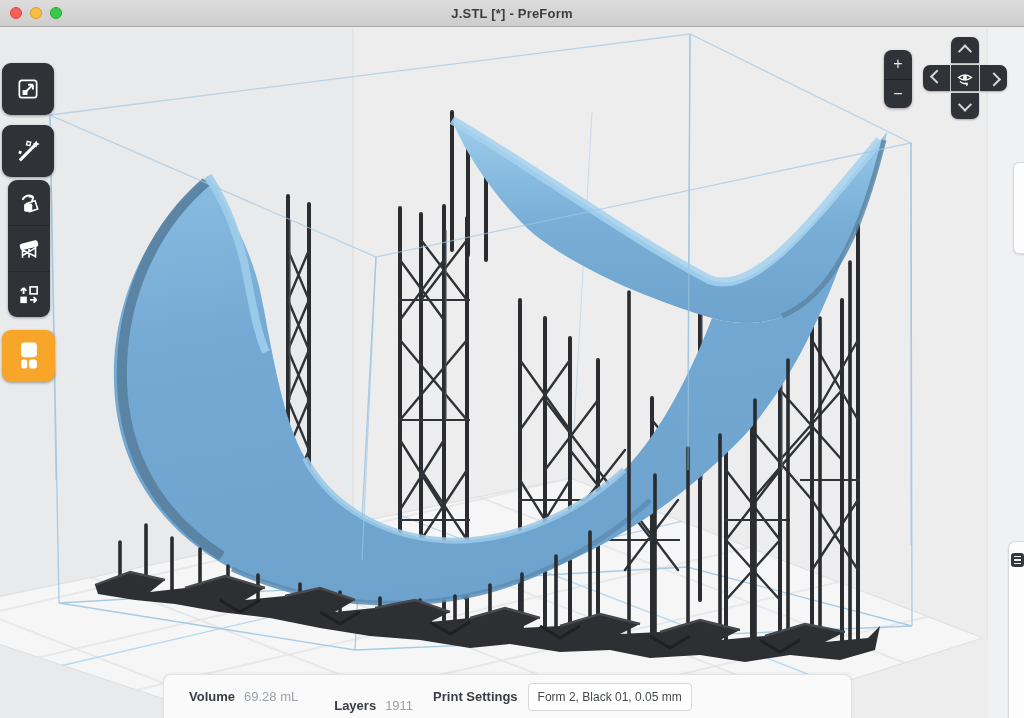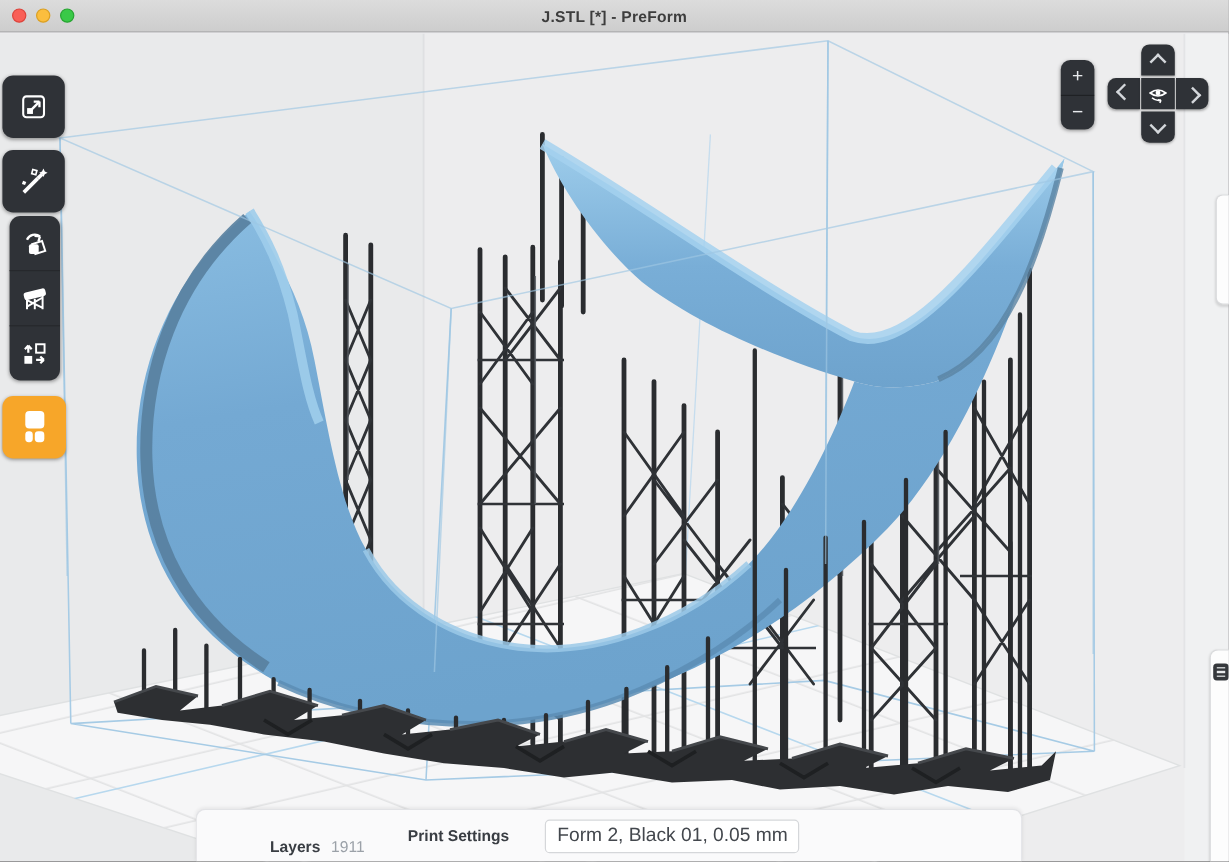--- a/index.html
+++ b/index.html
@@ -67,21 +67,21 @@
     padding-left:25px;box-shadow:0 -1px 3px rgba(0,0,0,.06);}
   .sb-label{font-size:13px;font-weight:700;color:#393d43;}
   .sb-value{font-size:13px;color:#9ba1a8;margin-left:9px;}
   .sb-group{display:flex;align-items:center;}
   .timectl{display:flex;margin-left:10px;border:1px solid #d9dadc;border-radius:5px;
     overflow:hidden;height:26px;cursor:pointer;background:#fff;}
   .timectl .dash{width:26px;background:#ebebed;color:#9ba1a8;font-size:12px;
     display:flex;align-items:center;justify-content:center;border-right:1px solid #e0e1e3;}
   .timectl .ref{width:28px;display:flex;align-items:center;justify-content:center;}
   .settingsbox{margin-left:10px;height:26px;border:1px solid #d5d7da;border-radius:4px;
-    background:#fff;display:flex;align-items:center;padding:0 9px;font-size:16px;
+    background:#fff;display:flex;align-items:center;padding:0 9px;font-size:12px;
     color:#43474d;white-space:nowrap;cursor:pointer;}
 </style>
 </head>
 <body>
 
 <div class="stage">
 
   <div class="titlebar">
     <div class="traffic">
       <div class="light red"></div>
@@ -309,23 +309,27 @@
   <div class="side-tab tab1"></div>
   <div class="side-tab tab2">
     <div class="listicon">
         <i></i>
         <i></i>
         <i></i>
       </div>
   </div>
 
   <div class="statusbar">
+    <div class="sb-group">
+      <span class="sb-label">Volume</span>
+      <span class="sb-value">69.28 mL</span>
+    </div>
     <div class="sb-group" style="margin-left:36px;margin-top:18px;">
       <span class="sb-label">Layers</span>
       <span class="sb-value">1911</span>
     </div>
-    <div class="sb-group" style="margin-left:36px;gap:20px;">
+    <div class="sb-group" style="margin-left:20px;">
       <span class="sb-label">Print Settings</span>
       <div class="settingsbox">Form 2, Black 01, 0.05 mm</div>
     </div>
   </div>
 
 </div>
 
 </body></html>

